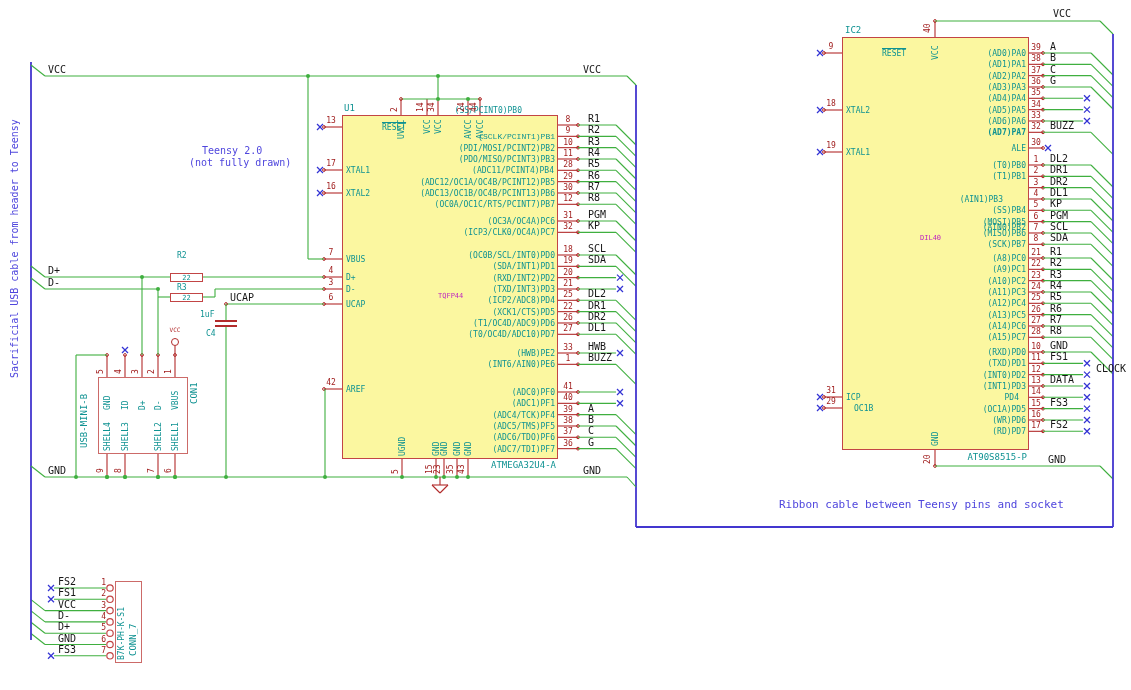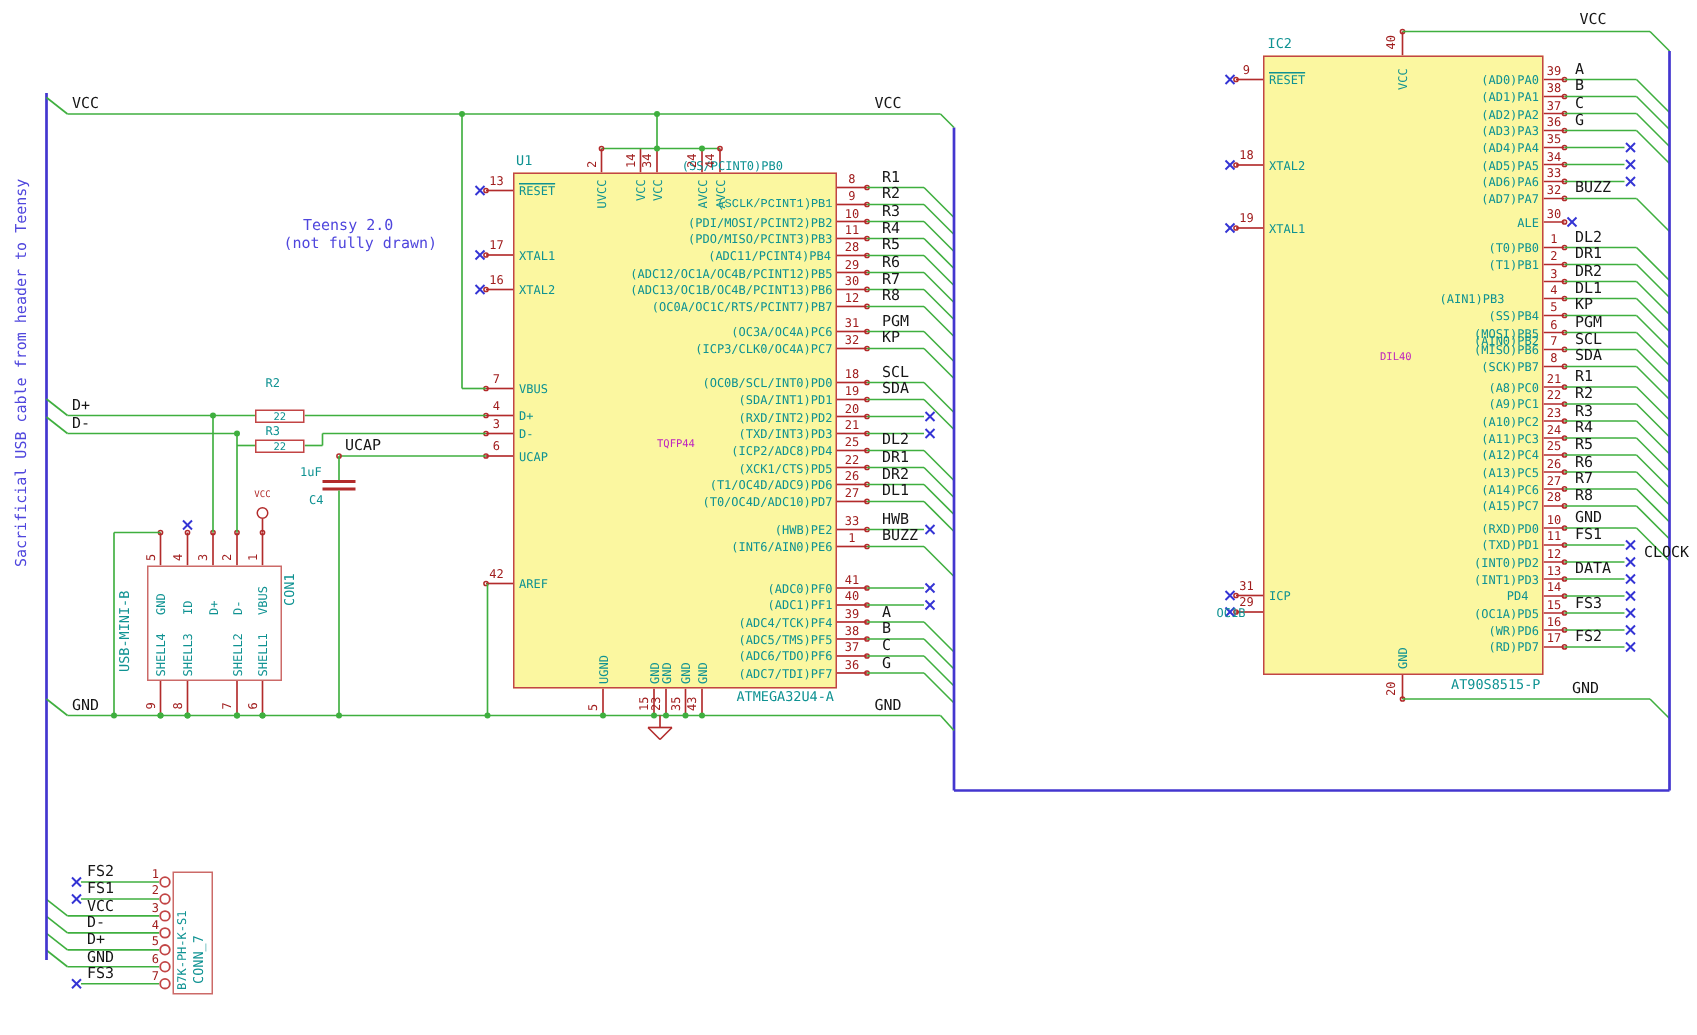--- a/index.html
+++ b/index.html
@@ -11,21 +11,21 @@
   .obox{position:absolute;border:1.3px solid #cc6a68;background:#fff;box-sizing:border-box;}
   .net{position:absolute;font-size:10px;line-height:10px;color:#161616;white-space:nowrap;}
   .pname{position:absolute;font-size:8px;line-height:9px;color:#0f9292;white-space:nowrap;}
   .pnum{position:absolute;font-size:8px;line-height:8px;color:#a01d1d;white-space:nowrap;}
   .ref{position:absolute;font-size:9px;line-height:9px;color:#0f9292;white-space:nowrap;}
   .mag{position:absolute;font-size:7px;line-height:7px;color:#bf26bf;white-space:nowrap;}
   .note{position:absolute;font-size:10px;line-height:12px;color:#4f46dd;white-space:nowrap;}
   .tiny{position:absolute;font-size:6px;line-height:6px;color:#b22b2b;white-space:nowrap;}
   .vtext{transform:rotate(-90deg);transform-origin:0 0;}
   .c{text-align:center;} .r{text-align:right;}
-  .ol{text-decoration:overline;}
+  .ol{text-decoration:overline;margin-left:36px;}
   svg line.w{stroke:#3faf3f;stroke-width:1.1;}
   svg line.pin{stroke:#b22b2b;stroke-width:1.1;}
   svg line.bus{stroke:#4336cf;stroke-width:1.8;}
   svg line.ncl{stroke:#3434d4;stroke-width:1.3;}
   svg line.comp{stroke:#b22b2b;stroke-width:2;}
   svg circle.jd{fill:#3faf3f;stroke:none;}
   svg circle.rd{fill:none;stroke:#b22b2b;stroke-width:1;}
   svg circle.pad{fill:none;stroke:#c24545;stroke-width:1.2;}
 </style>
 </head>
@@ -482,20 +482,21 @@
   <div class="net" style="left:230px;top:293px;">UCAP</div>
   <div class="net" style="left:583px;top:65px;">VCC</div>
   <div class="net" style="left:583px;top:466px;">GND</div>
   <div class="net" style="left:1053px;top:9px;">VCC</div>
   <div class="net" style="left:1048px;top:455px;">GND</div>
 
   <div class="tiny c" style="left:163px;top:327px;width:24px;">VCC</div>
 
   <div class="note" style="left:202px;top:145px;">Teensy 2.0</div>
   <div class="note" style="left:189px;top:157px;">(not fully drawn)</div>
+  <div class="note" style="left:779px;top:499px;font-size:11px;">Ribbon cable between Teensy pins and socket</div>
   <div class="note vtext" style="left:9px;top:378px;">Sacrificial USB cable from header to Teensy</div>
 <div class="pname r" style="left: 358px; top: 106px; width: 164px;">(SS/PCINT0)PB0</div>
     <div class="pnum c" style="left: 558px; top: 116px; width: 20px;">8</div>
     <div class="net" style="left: 588px; top: 114px;">R1</div>
     <div class="pname r" style="left: 358px; top: 132.33px; width: 197px; font-family: Liberation Mono, monospace;">(SCLK/PCINT1)PB1</div>
     <div class="pnum c" style="left: 558px; top: 127.33px; width: 20px;">9</div>
     <div class="net" style="left: 588px; top: 125.33px;">R2</div>
     <div class="pname r" style="left: 358px; top: 143.66px; width: 197px;">(PDI/MOSI/PCINT2)PB2</div>
     <div class="pnum c" style="left: 558px; top: 138.66px; width: 20px;">10</div>
     <div class="net" style="left: 588px; top: 136.66px;">R3</div>
@@ -611,21 +612,21 @@
     <div class="net" style="left: 1050px; top: 64.66px;">C</div>
     <div class="pname r" style="left: 829px; top: 82.99px; width: 197px;">(AD3)PA3</div>
     <div class="pnum c" style="left: 1029px; top: 77.99px; width: 14px;">36</div>
     <div class="net" style="left: 1050px; top: 75.99px;">G</div>
     <div class="pname r" style="left: 829px; top: 94.32px; width: 197px;">(AD4)PA4</div>
     <div class="pnum c" style="left: 1029px; top: 89.32px; width: 14px;">35</div>
     <div class="pname r" style="left: 829px; top: 105.65px; width: 197px;">(AD5)PA5</div>
     <div class="pnum c" style="left: 1029px; top: 100.65px; width: 14px;">34</div>
     <div class="pname r" style="left: 829px; top: 116.98px; width: 197px;">(AD6)PA6</div>
     <div class="pnum c" style="left: 1029px; top: 111.98px; width: 14px;">33</div>
-    <div class="pname r" style="left: 829px; top: 128.31px; width: 197px;">(AD7)PA7</div>
+    <div class="pname r" style="left: 829px; top: 128.31px; width: 197px; font-weight: bold;">(AD7)PA7</div>
     <div class="pnum c" style="left: 1029px; top: 123.31px; width: 14px;">32</div>
     <div class="net" style="left: 1050px; top: 121.31px;">BUZZ</div>
     <div class="pname r" style="left: 829px; top: 144px; width: 197px;">ALE</div>
     <div class="pnum c" style="left: 1029px; top: 139px; width: 14px;">30</div>
     <div class="pname r" style="left: 829px; top: 161px; width: 197px;">(T0)PB0</div>
     <div class="pnum c" style="left: 1029px; top: 156px; width: 14px;">1</div>
     <div class="net" style="left: 1050px; top: 154px;">DL2</div>
     <div class="pname r" style="left: 829px; top: 172.33px; width: 197px;">(T1)PB1</div>
     <div class="pnum c" style="left: 1029px; top: 167.33px; width: 14px;">2</div>
     <div class="net" style="left: 1050px; top: 165.33px;">DR1</div>
@@ -694,21 +695,21 @@
     <div class="pnum c" style="left: 1029px; top: 422.31px; width: 14px;">17</div>
     <div class="net" style="left: 1050px; top: 420.31px;">FS2</div>
     <div class="pname ol" style="left: 846px; top: 49px;">RESET</div>
     <div class="pnum c" style="left: 822px; top: 43px; width: 18px;">9</div>
     <div class="pname" style="left: 846px; top: 106px;">XTAL2</div>
     <div class="pnum c" style="left: 822px; top: 100px; width: 18px;">18</div>
     <div class="pname" style="left: 846px; top: 148px;">XTAL1</div>
     <div class="pnum c" style="left: 822px; top: 142px; width: 18px;">19</div>
     <div class="pname" style="left: 846px; top: 393px;">ICP</div>
     <div class="pnum c" style="left: 822px; top: 387px; width: 18px;">31</div>
-    <div class="pname" style="left: 811px; top: 404px;">OC1B</div>
+    <div class="pname" style="left: 854px; top: 404px;">OC1B</div>
     <div class="pnum c" style="left: 822px; top: 398px; width: 18px;">29</div>
     <div class="pname vtext" style="left: 931px; top: 60px;">VCC</div>
     <div class="pnum vtext" style="left: 924px; top: 33px;">40</div>
     <div class="pname vtext" style="left: 931px; top: 446px;">GND</div>
     <div class="pnum vtext" style="left: 924px; top: 464px;">20</div>
     <div class="pnum vtext" style="left: 97px; top: 374px;">5</div>
     <div class="pname vtext" style="left: 103px; top: 410px;">GND</div>
     <div class="pnum vtext" style="left: 115px; top: 374px;">4</div>
     <div class="pname vtext" style="left: 121px; top: 410px;">ID</div>
     <div class="pnum vtext" style="left: 132px; top: 374px;">3</div>

